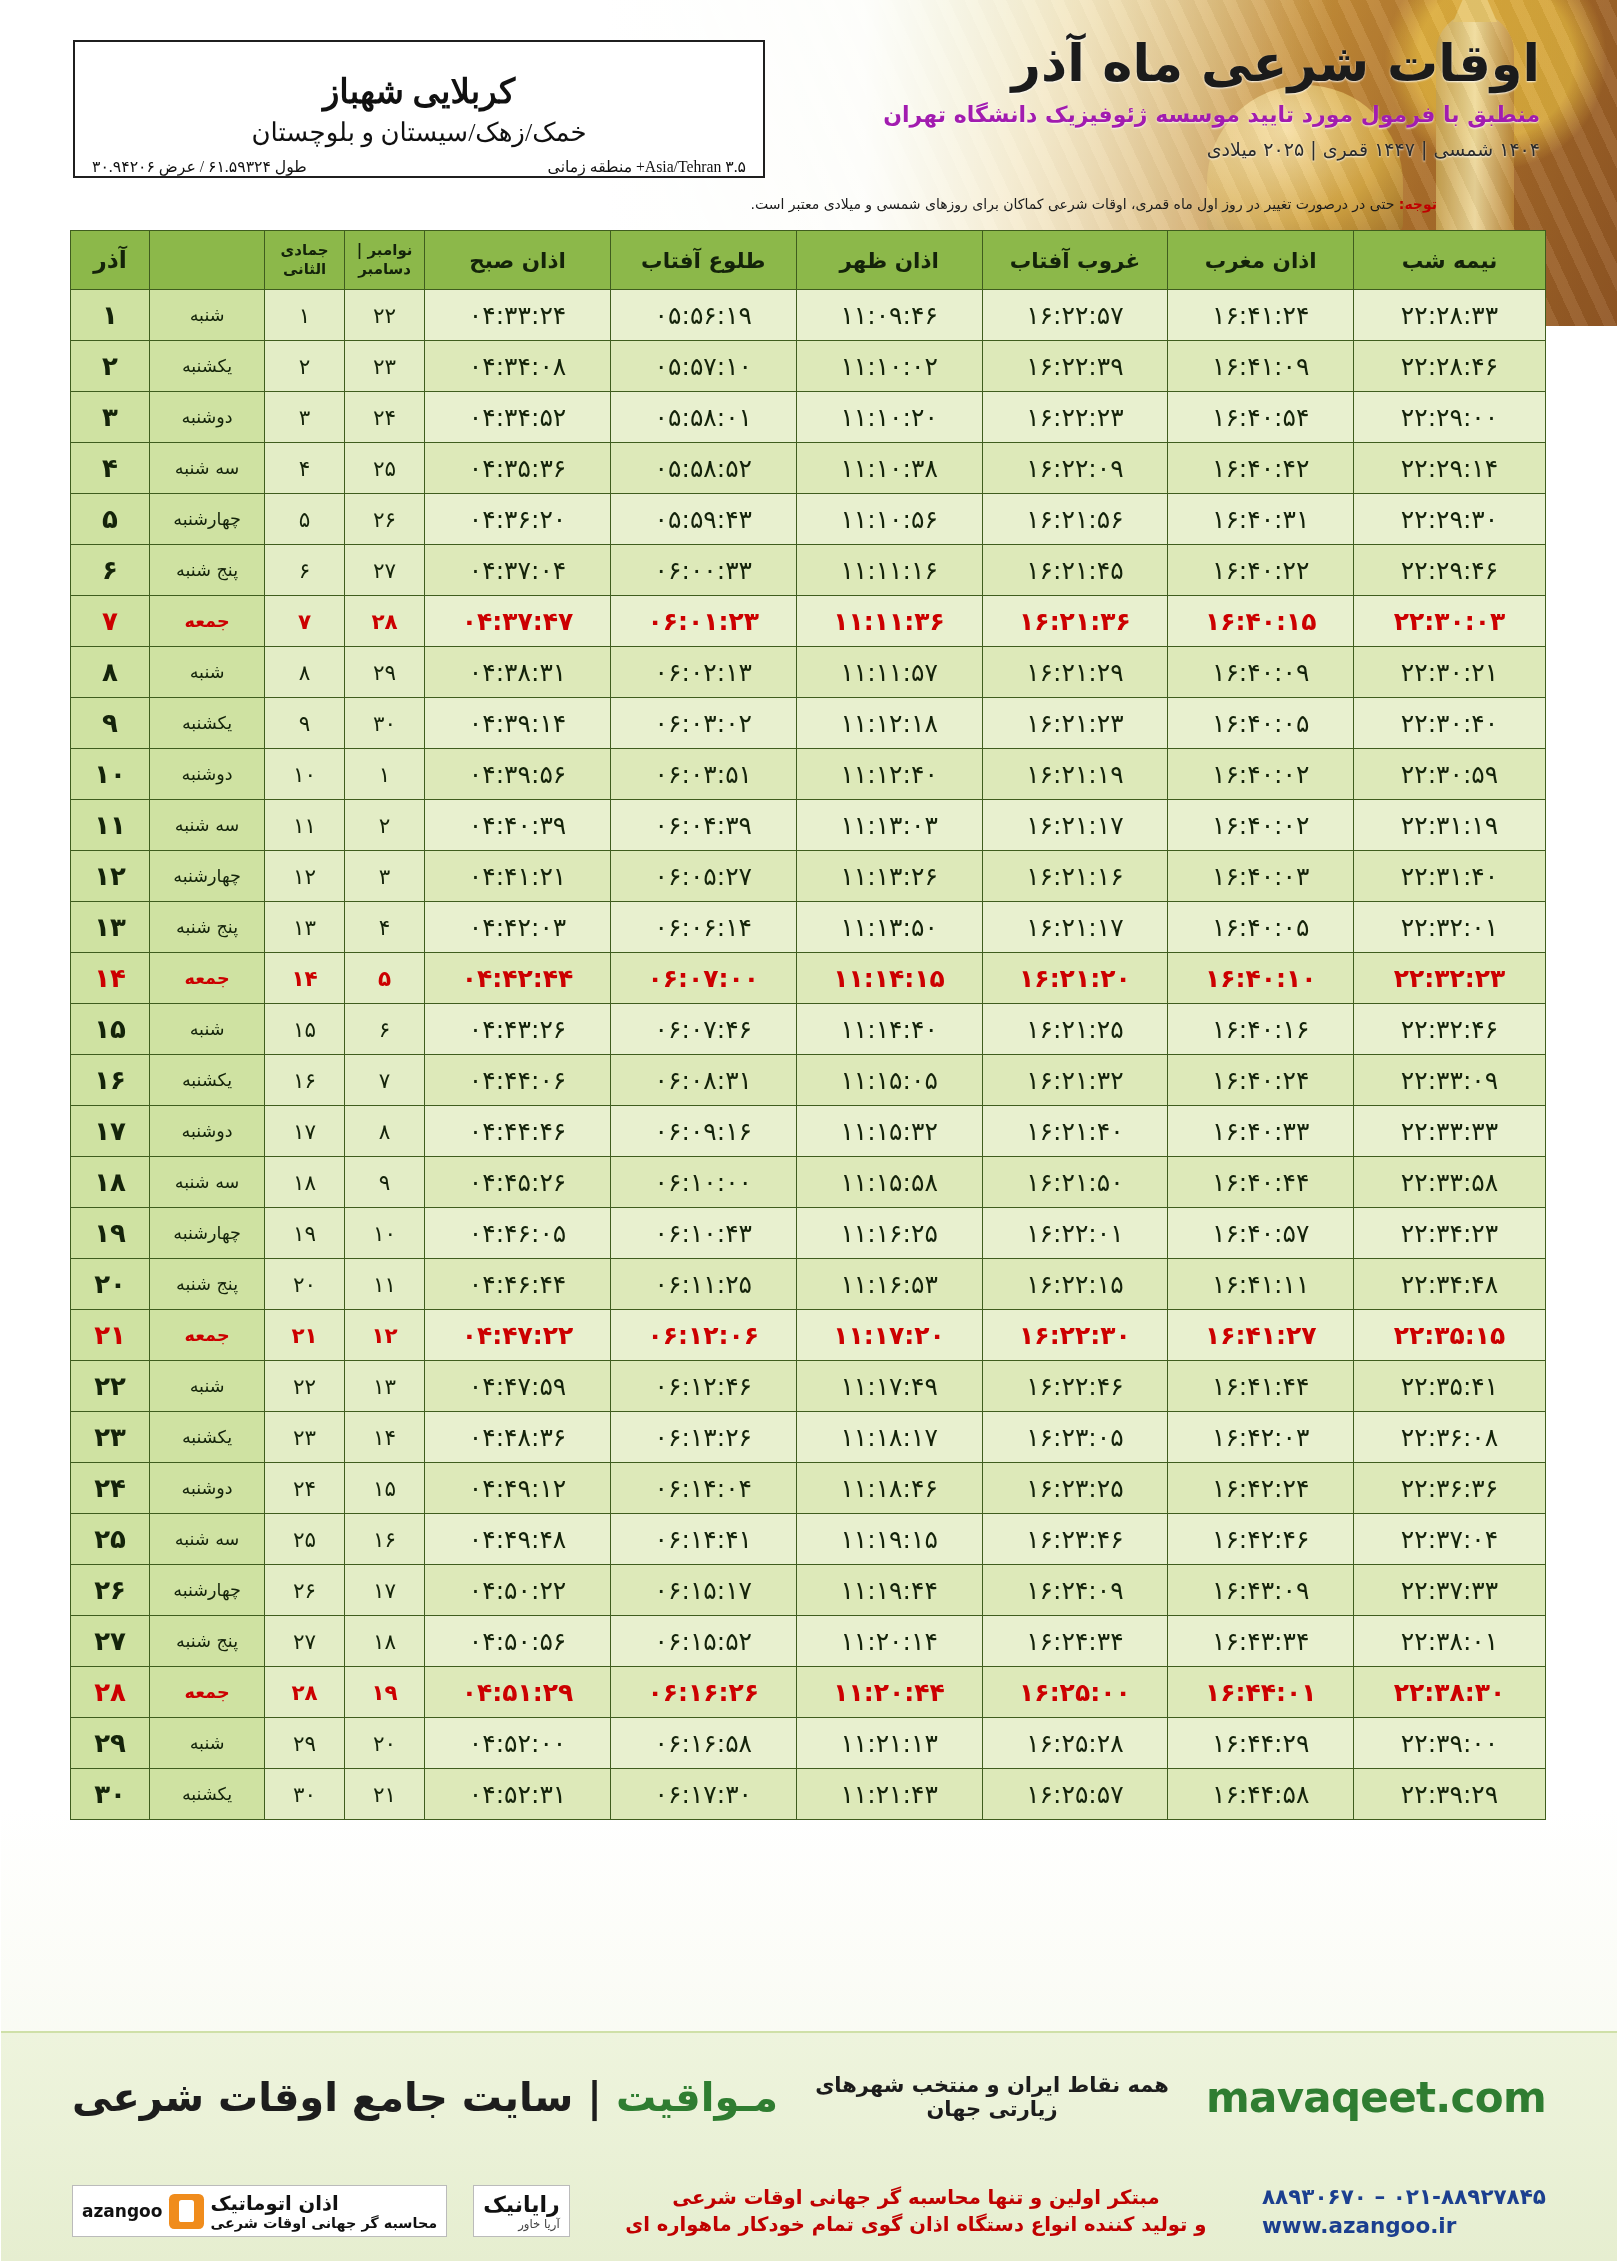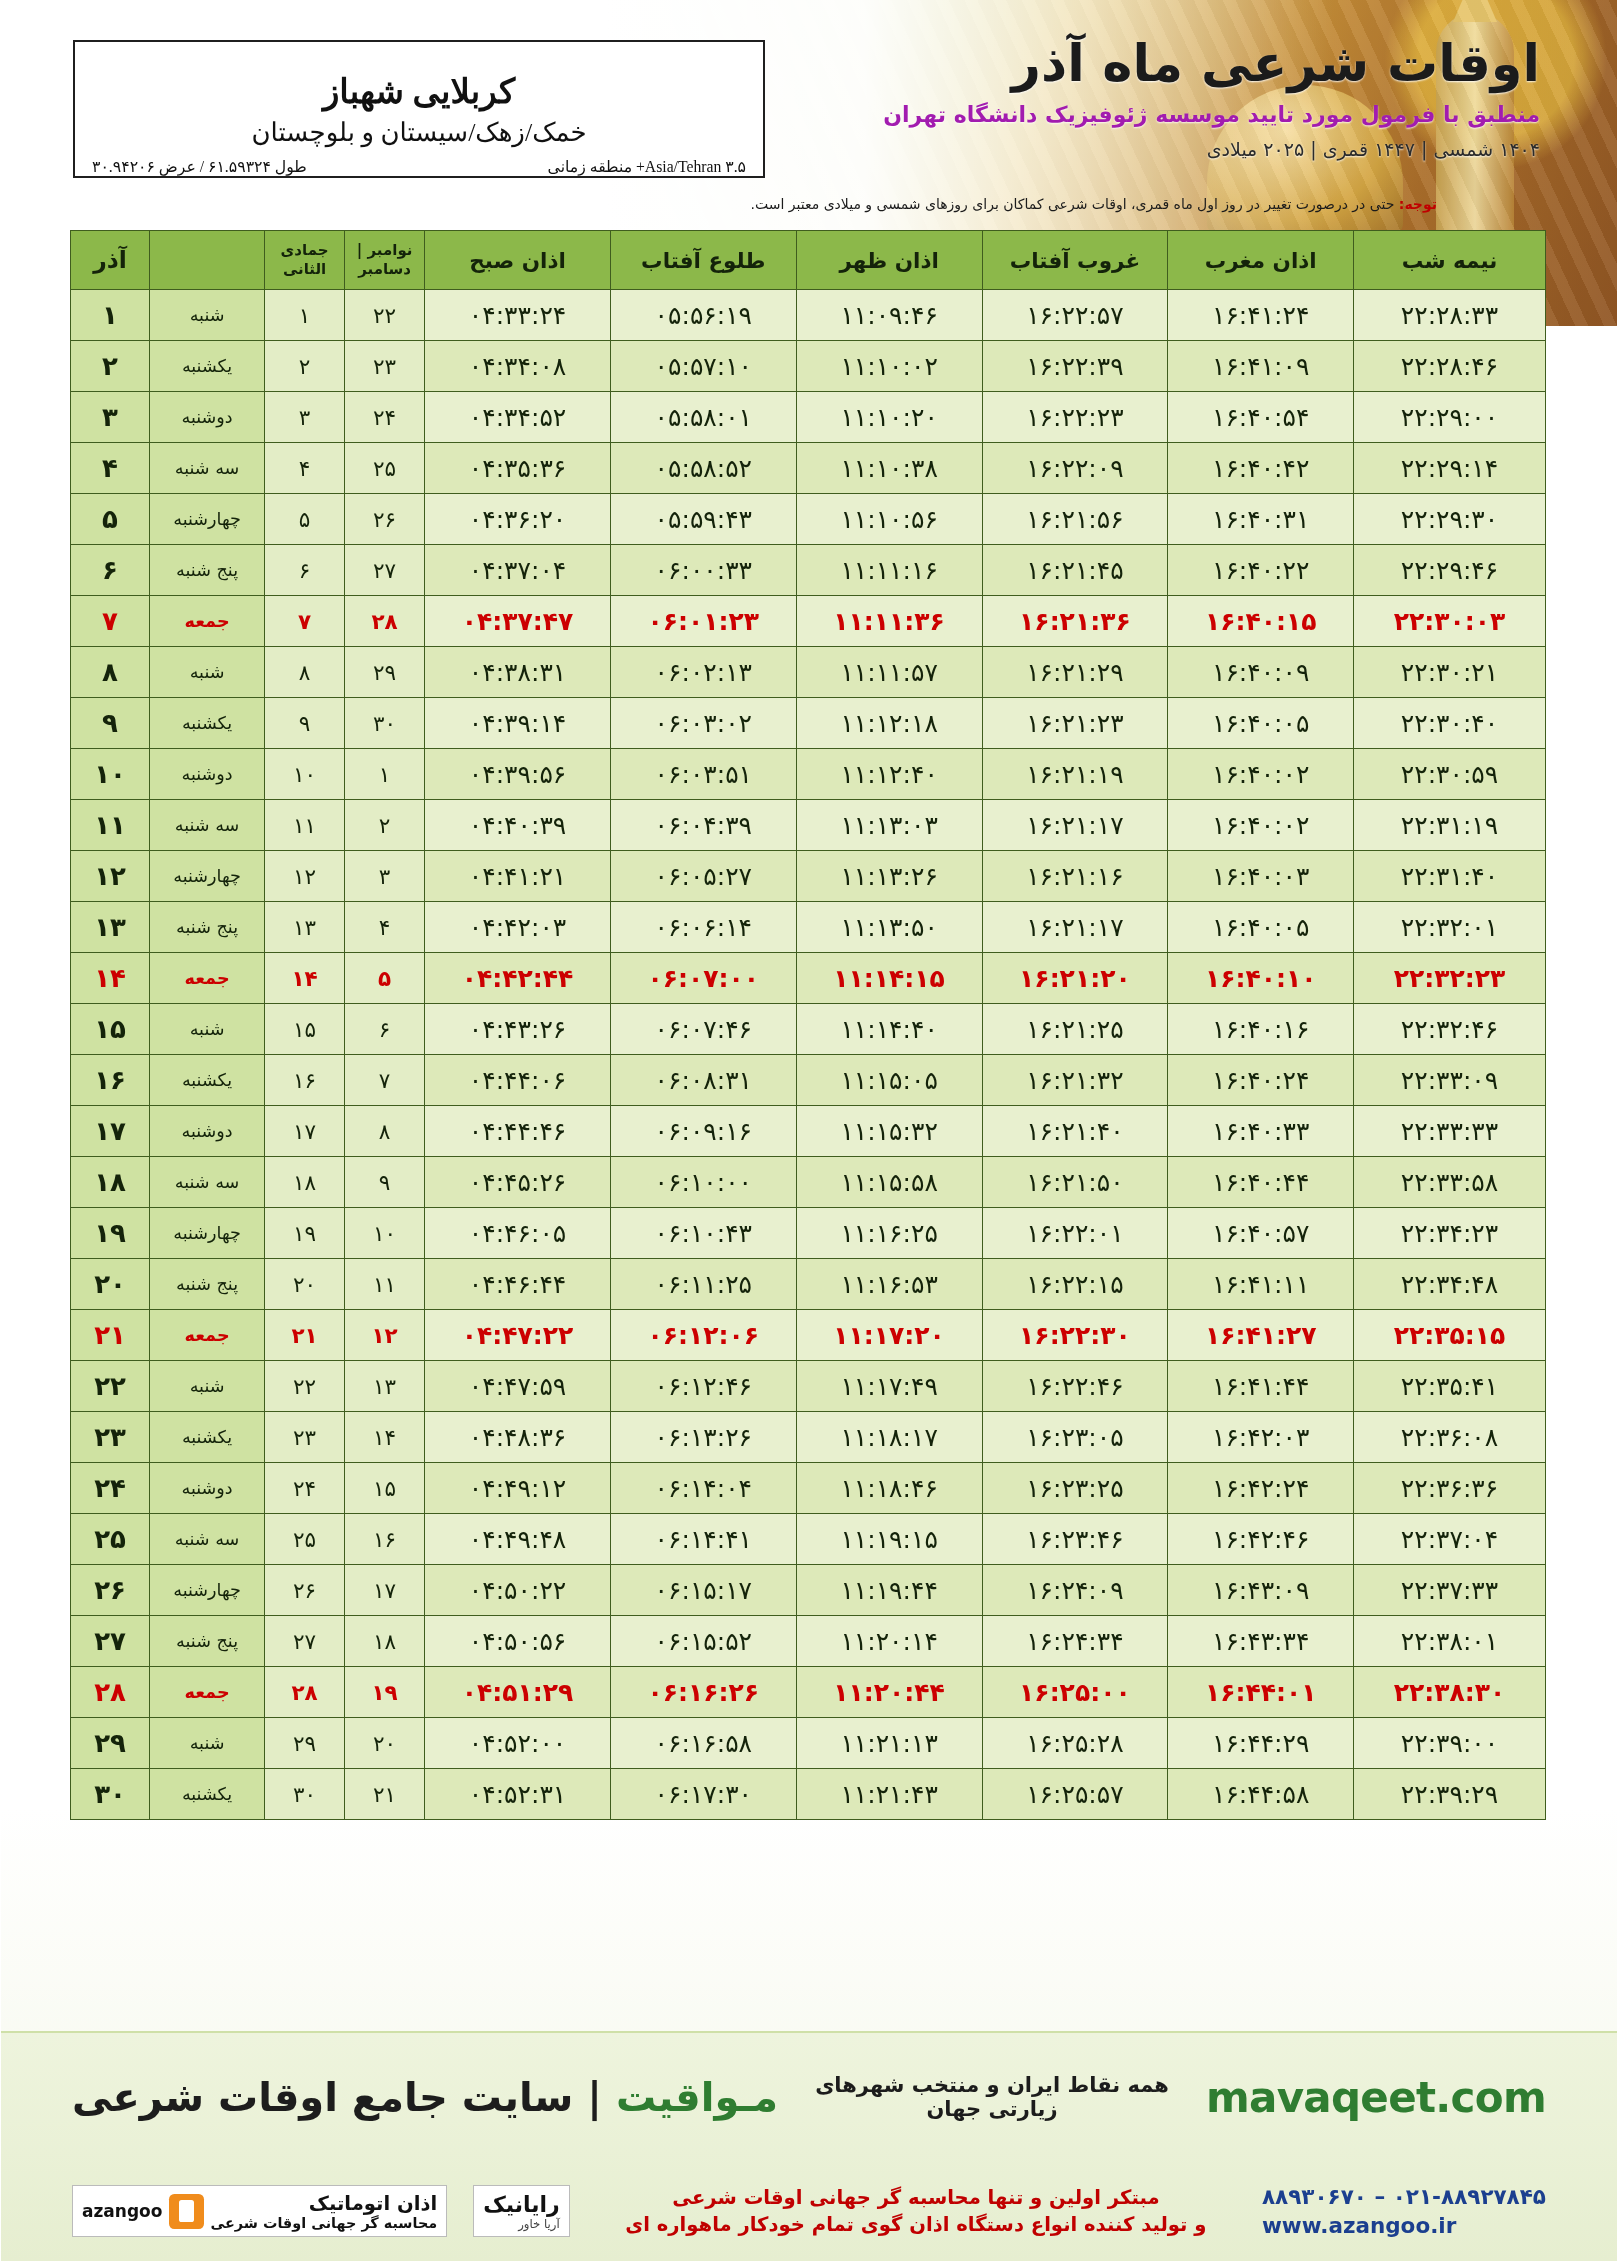--- a/index.html
+++ b/index.html
@@ -131,21 +131,21 @@
     display:flex;align-items:center;gap:6.5px;border:1.3px solid #bbb;background:#fff;
     padding:5.2px 9px;font-size:17px;color:#111;font-weight:bold;
   }
   .logo-orange{
     width:35px;height:35px;background:#f08c1c;border-radius:5.2px;position:relative;
   }
   .logo-orange:after{
     content:"";position:absolute;left:10.4px;top:6.5px;width:14.4px;height:22px;
     background:#fff;border-radius:2.6px;
   }
-  .azangoo-chip{display:flex;flex-direction:column;align-items:flex-start;font-size:14.4px;color:#111;}
+  .azangoo-chip{display:flex;flex-direction:column;align-items:flex-end;font-size:14.4px;color:#111;}
   .azangoo-chip .big{font-size:19.6px;font-weight:bold;color:#111;}
   .rayanic{font-size:22px;font-weight:bold;color:#111;}
   .rayanic small{display:block;font-size:11.7px;color:#444;font-weight:normal;}
 </style>
 </head>
 <body>
 
 <div class="top-band">
   <div class="minaret"></div>
   <div class="dome"></div>

